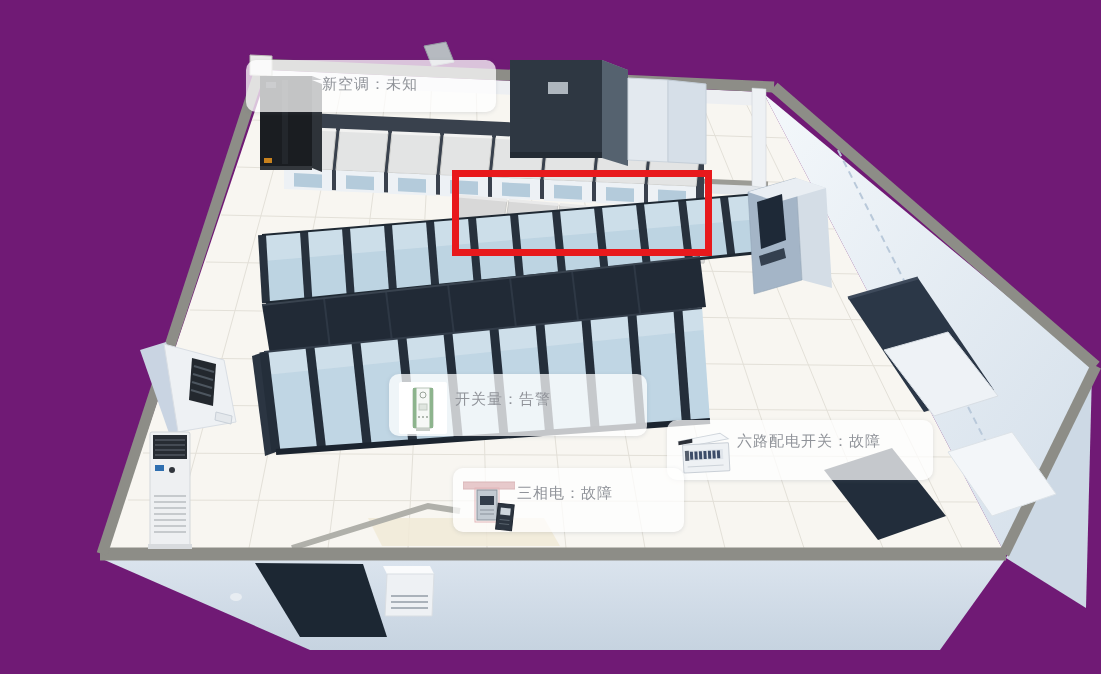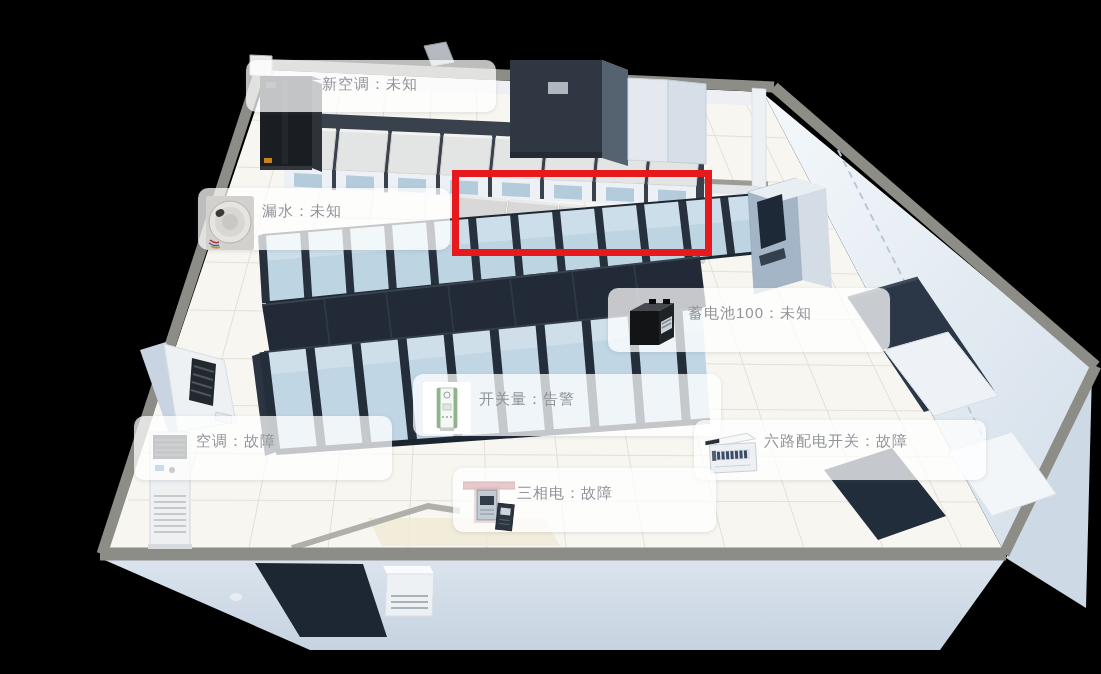--- a/index.html
+++ b/index.html
@@ -1,17 +1,17 @@
 <!DOCTYPE html>
 <html><head>
 <meta charset="utf-8">
 <style>
   html,body{margin:0;padding:0;background:#fff;}
   body{font-family:"Liberation Sans","DejaVu Sans",sans-serif;}
-  #stage{position:relative;width:1101px;height:674px;background:#000000;overflow:hidden;}
+  #stage{position:relative;width:1101px;height:674px;background:#701a75;overflow:hidden;}
   #scene{position:absolute;left:0;top:0;z-index:0;}
   .lbl{position:absolute;background:rgba(255,255,255,.74);border-radius:10px;
        box-shadow:0 1px 4px rgba(100,110,125,.18);z-index:5;}
   .txt{position:absolute;white-space:nowrap;color:#909399;font-size:15px;letter-spacing:1px;}
   .icon{position:absolute;}
   #hl{position:absolute;z-index:6;border:7px solid #e8191c;box-sizing:border-box;pointer-events:none;}
 </style>
 </head>
 <body>
 
@@ -266,70 +266,41 @@
     <rect x="148" y="544" width="44" height="5" fill="#d8dbde"></rect>
   </g>
 </svg>
 
 <div class="lbl" style="left:246px;top:60px;width:250px;height:52px">
   <span class="txt" style="left:76px;top:15px">新空调：未知</span>
 </div>
 
 
 
-<div class="lbl" style="left:198px;top:188px;width:252px;height:62px">
-  <svg class="icon" style="left:8px;top:8px" width="48" height="54">
-    <rect width="48" height="54" rx="3" fill="#d2d1cd"></rect>
-    <circle cx="24" cy="26" r="21" fill="#e6e4e0" stroke="#b5b3ad"></circle>
-    <circle cx="24" cy="26" r="15" fill="#d9d7d3"></circle>
-    <circle cx="24" cy="26" r="8" fill="#cac8c3"></circle>
-    <ellipse cx="14" cy="17" rx="4.5" ry="3.5" fill="#3b3b39" transform="rotate(-25 14 17)"></ellipse>
-    <path d="M4,44 q5,4 9,2" stroke="#b03434" stroke-width="1.5" fill="none"></path>
-    <path d="M3,47 q6,4 10,2" stroke="#3a62b8" stroke-width="1.5" fill="none"></path>
-    <path d="M5,50 q5,3 9,1" stroke="#b89a2a" stroke-width="1.5" fill="none"></path>
-  </svg>
-  <span class="txt" style="left:64px;top:14px">漏水：未知</span>
-</div>
-
-
-<div class="lbl" style="left:608px;top:288px;width:282px;height:64px">
-  <svg class="icon" style="left:14px;top:10px" width="58" height="50">
-    <polygon points="8,13 23,5 52,5 37,13" fill="#45484d"></polygon>
-    <rect x="27" y="1" width="7" height="5" fill="#0a0b0c"></rect>
-        <rect x="41" y="1" width="7" height="5" fill="#0a0b0c"></rect>
-    <polygon points="8,13 37,13 37,47 8,47" fill="#121416"></polygon>
-    <polygon points="37,13 52,5 52,39 37,47" fill="#1f2226"></polygon>
-    <polygon points="39,24 50,18 50,30 39,36" fill="#ccd1d7"></polygon>
-    <line x1="40" y1="26" x2="49" y2="21" stroke="#868d94" stroke-width="1.5"></line>
-    <line x1="40" y1="30" x2="49" y2="25" stroke="#868d94" stroke-width="1.5"></line>
-  </svg>
-  <span class="txt" style="left:80px;top:16px">蓄电池100：未知</span>
-</div>
-
-<div class="lbl" style="left:413px;top:374px;width:308px;height:62px">
+
+
+
+<div class="lbl" style="left:389px;top:374px;width:258px;height:62px">
   <svg class="icon" style="left:10px;top:8px" width="48" height="52">
     <rect width="48" height="52" rx="2" fill="#ffffff"></rect>
     <rect x="14" y="6" width="20" height="40" rx="2" fill="#f6f8f6" stroke="#b8c4b8"></rect>
     <rect x="14" y="6" width="3.5" height="40" fill="#8db48d"></rect>
     <rect x="30.5" y="6" width="3.5" height="40" fill="#8db48d"></rect>
     <circle cx="24" cy="13" r="3" fill="none" stroke="#9aa49a"></circle>
     <rect x="20" y="22" width="8" height="6" fill="#dfe5df" stroke="#c2cac2"></rect>
     <circle cx="20" cy="35" r="1" fill="#9aa49a"></circle>
         <circle cx="24" cy="35" r="1" fill="#9aa49a"></circle>
         <circle cx="28" cy="35" r="1" fill="#9aa49a"></circle>
     <rect x="17" y="46" width="14" height="3" fill="#c8cec8"></rect>
   </svg>
   <span class="txt" style="left:66px;top:16px">开关量：告警</span>
 </div>
 
-<div class="lbl" style="left:134px;top:416px;width:258px;height:64px">
-  <span class="txt" style="left:62px;top:16px">空调：故障</span>
-</div>
-
-<div class="lbl" style="left:694px;top:420px;width:292px;height:60px">
+
+<div class="lbl" style="left:667px;top:420px;width:266px;height:60px">
   <svg class="icon" style="left:10px;top:12px" width="56" height="44">
     <g transform="rotate(-3 28 22)">
       <polygon points="2,8 44,2 52,8 10,14" fill="#f6f8fa" stroke="#d0d6dc"></polygon>
       <polygon points="2,8 16,6 16,10 2,12" fill="#2c3038"></polygon>
       <rect x="6" y="12" width="46" height="28" rx="1" fill="#eef1f4" stroke="#c9cfd6"></rect>
       <rect x="12" y="18" width="34" height="10" fill="#dfe4ea"></rect>
       <rect x="8" y="18" width="4" height="10" fill="#555e6c"></rect>
       <g fill="#3c4c68">
         <rect x="13" y="19" width="3" height="8"></rect>
             <rect x="17.5" y="19" width="3" height="8"></rect>
@@ -338,21 +309,21 @@
         <rect x="31" y="19" width="3" height="8"></rect>
             <rect x="35.5" y="19" width="3" height="8"></rect>
         <rect x="40" y="19" width="3" height="8"></rect>
       </g>
       <line x1="10" y1="34" x2="46" y2="34" stroke="#cdd3d9"></line>
     </g>
   </svg>
   <span class="txt" style="left:70px;top:12px">六路配电开关：故障</span>
 </div>
 
-<div class="lbl" style="left:453px;top:468px;width:263px;height:64px">
+<div class="lbl" style="left:453px;top:468px;width:231px;height:64px">
   <svg class="icon" style="left:10px;top:8px" width="52" height="58">
     <rect x="0" y="6" width="52" height="7" fill="#e7c9cb" stroke="#d9b6b8"></rect>
     <rect x="12" y="12" width="24" height="34" fill="none" stroke="#e3b6ba"></rect>
     <rect x="14" y="14" width="20" height="30" fill="#c2cad2" stroke="#8a929c"></rect>
     <rect x="17" y="20" width="14" height="9" fill="#323c4a"></rect>
     <line x1="17" y1="34" x2="31" y2="34" stroke="#8a929c"></line>
         <line x1="17" y1="38" x2="31" y2="38" stroke="#8a929c"></line>
     <g transform="rotate(6 42 40)">
       <rect x="34" y="28" width="16" height="26" fill="#2c3540" stroke="#1e2630"></rect>
       <rect x="37" y="32" width="10" height="7" fill="#cdd5dc"></rect>

